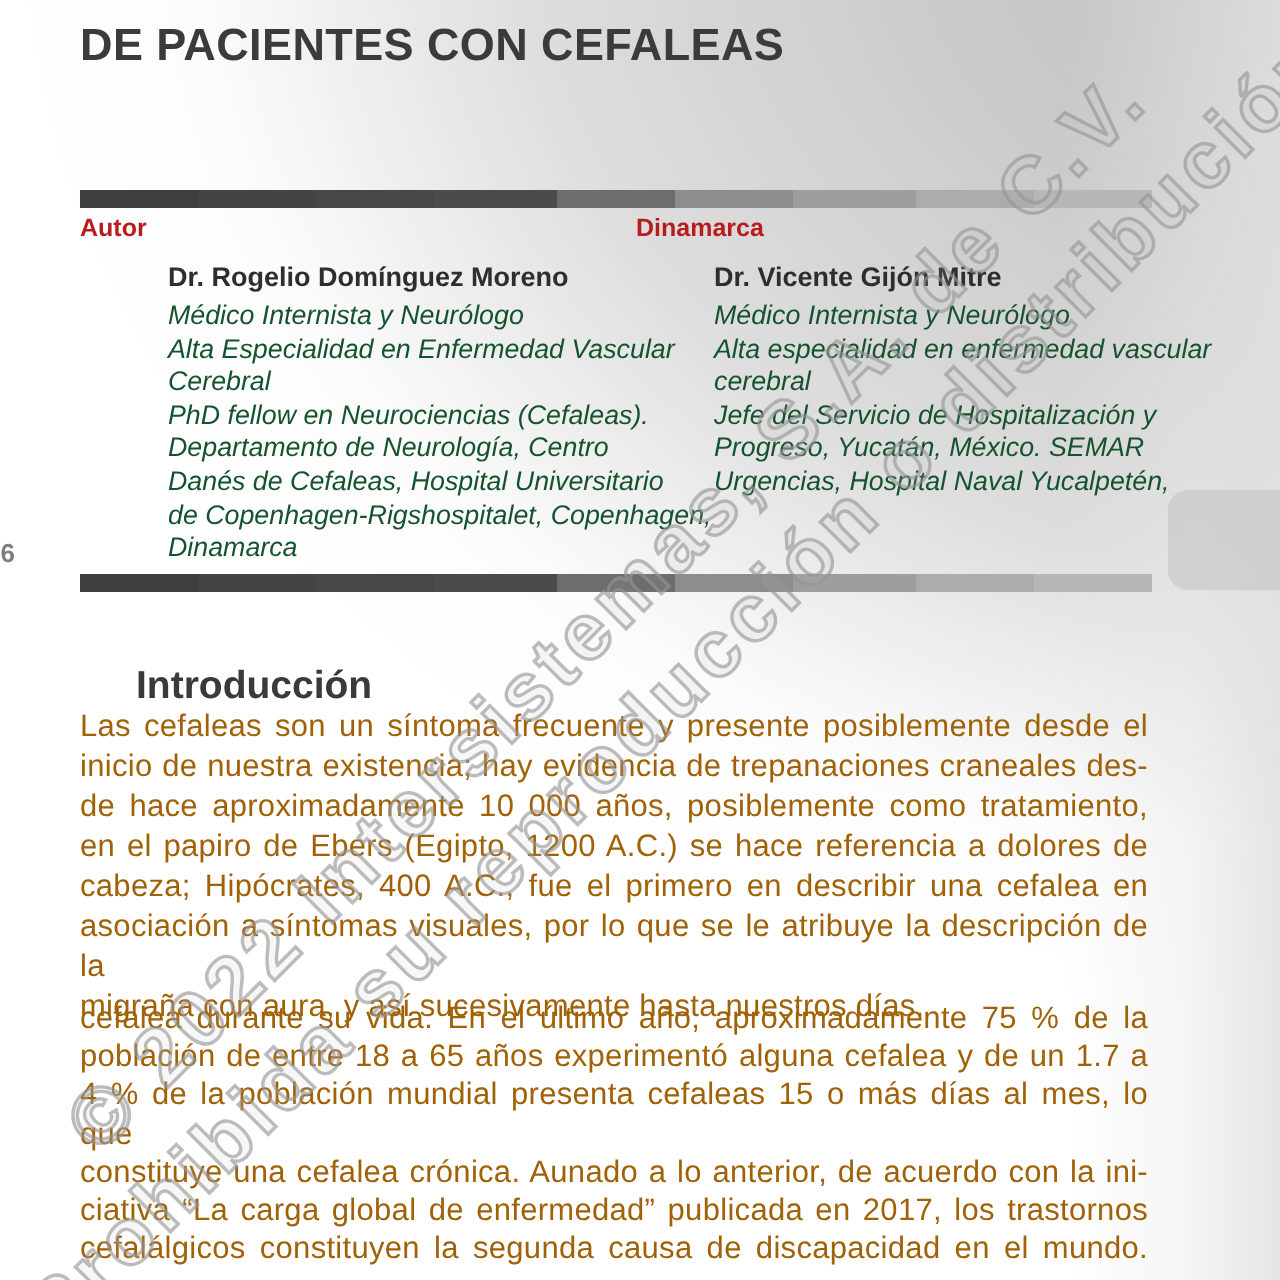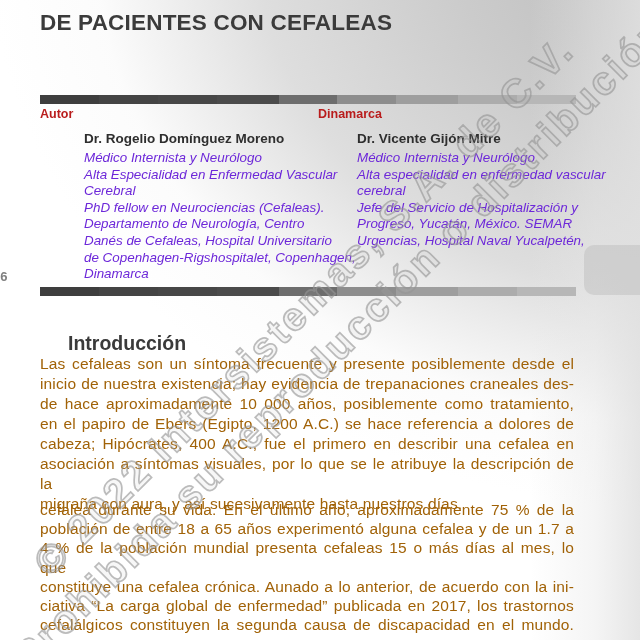--- a/index.html
+++ b/index.html
@@ -50,21 +50,21 @@
   .col-label.autor{left:40px;}
   .col-label.coautores{left:318px;}
 
   .author-block{position:absolute;top:130px;z-index:3;}
   .author-block.left{left:40px;width:274px;margin-left:44px;}
   .author-block.right{left:318px;width:258px;margin-left:39px;}
   .author-name{
     font-size:13.5px;font-weight:700;color:#2e2e2e;margin-bottom:3px;line-height:17px;
   }
   .credentials .tline{
-    font-style:italic;font-size:13.4px;line-height:16.6px;color:#6d28d9;
+    font-style:italic;font-size:13.4px;line-height:16.6px;color:#14532d;
   }
 
   .page-number{
     position:absolute;left:-7px;top:269px;z-index:3;
     font-size:13px;font-weight:700;color:#7f7f7f;
   }
 
   .intro-heading{
     position:absolute;left:40px;top:332px;z-index:3;
     font-size:19.5px;font-weight:800;color:#3a3a3a;margin-left:28px;

